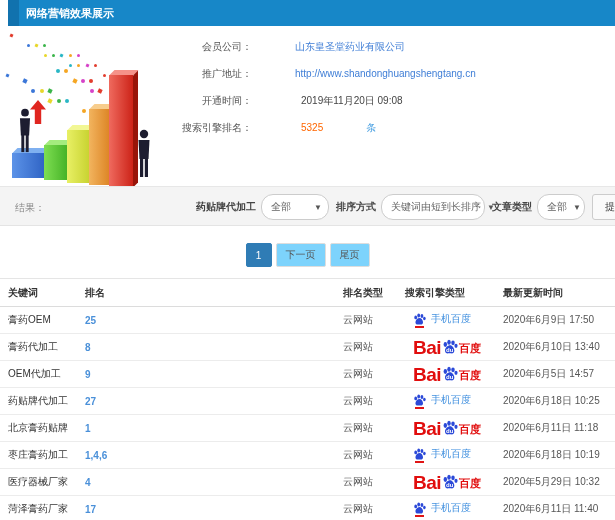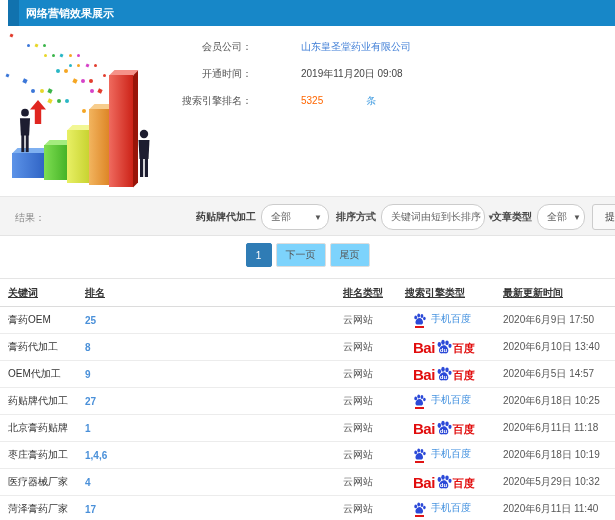--- a/index.html
+++ b/index.html
@@ -28,26 +28,26 @@
   .person svg { width:100%; height:100%; fill:#1d1d30; }
   .person-left  { left:14px; top:78px;  width:22px; height:46px; }
   .person-right { left:132px; top:92px; width:24px; height:64px; }
   .up-arrow { position:absolute; left:30px; top:70px; width:16px; height:28px; }
   .confetti-dot { position:absolute; }
 
   .info-panel { position:absolute; left:180px; top:34px; width:430px; }
   .info-row { display:flex; align-items:center; height:25px; margin-bottom:2px;gap:43px; }
   .info-label { width:72px; text-align:right; color:#555; }
   .info-value { margin-left:6px; color:#444; }
-  .info-link { margin-left:6px; color:#3f7ed6; text-decoration:none; cursor:pointer; }
+  .info-link { margin-left:0; color:#3f7ed6; text-decoration:none; cursor:pointer; }
   .rank-count { margin-left:6px; color:#ff6600; }
   .rank-unit { color:#3f9be0; }
 
   
-  .filterbar { position:absolute; left:0; top:196px; width:615px; height:40px;
+  .filterbar { position:absolute; left:0; top:186px; width:615px; height:40px;
     background:#f4f4f4; border-top:1px solid #e7e7e7; border-bottom:1px solid #e4e4e4; }
   .result-label { position:absolute; left:15px; top:14px; color:#888; }
   .filter-controls { position:absolute; left:196px; top:7px; display:flex; align-items:center; white-space:nowrap; }
   .filter-label { font-weight:bold; color:#444; margin:0 5px 0 7px; }
   .filter-label:first-child { margin-left:0; }
   .select-box { display:inline-flex; align-items:center; justify-content:space-between;
     height:26px; background:#fff; border:1px solid #ccc; border-radius:12px;
     color:#666; padding:0 6px 0 9px; cursor:pointer; }
   .select-box .caret { color:#555; font-size:8px; margin-left:6px; }
   .sel-engine { width:68px; } .sel-sort { width:104px; } .sel-article { width:48px; }
@@ -62,35 +62,35 @@
     border-radius:2px; color:#555; cursor:pointer; }
   .page-btn.active { background:#2f7cb5; border-color:#2f7cb5; color:#fff; cursor:default; }
 
   
   .results-table { position:absolute; left:0; top:278px; width:615px;
     border-collapse:collapse; table-layout:fixed; }
   .results-table col.c1{width:85px;} .results-table col.c2{width:258px;}
   .results-table col.c3{width:62px;} .results-table col.c4{width:98px;}
   .results-table col.c5{width:112px;}
   .results-table th { height:28px; text-align:left; font-weight:bold; color:#333;
-    border-top:1px solid #e5e5e5; border-bottom:1px solid #dcdcdc;text-decoration:underline; }
+    border-top:1px solid #e5e5e5; border-bottom:1px solid #dcdcdc; }
   .results-table td { height:27px; color:#555; border-bottom:1px solid #ececec; }
   .results-table th:first-child, .results-table td:first-child { padding-left:8px; }
   td.c-keyword { color:#333; }
   td.c-rank a { color:#4a90d9; text-decoration:none; cursor:pointer;font-weight:bold; }
   td.c-engine { padding-left:8px; }
 
   .engine { display:inline-flex; align-items:flex-end; }
   .paw-wrap { position:relative; display:inline-block; }
   .paw-wrap svg { display:block; fill:#2b49d8; }
   .engine-mobile .paw-wrap svg { width:13px; height:12px; }
   .engine-mobile .paw-line { position:absolute; left:2px; bottom:-3px; width:9px; height:2px; background:#e01515; }
   .engine-mobile .m-label { color:#3c8dde; margin-left:5px; line-height:12px; }
   .engine-pc { align-items:flex-end; }
-  .engine-pc .bai { color:#e10d0d; font-weight:bold; font-size:15px; letter-spacing:-0.5px; line-height:13px; }
+  .engine-pc .bai { color:#e10d0d; font-weight:bold; font-size:19px; letter-spacing:-0.5px; line-height:13px; }
   .engine-pc .paw-wrap { margin:0 1px; }
   .engine-pc .paw-wrap svg { width:16px; height:15px; }
   .engine-pc .du { position:absolute; left:4px; bottom:1px; color:#fff; font-size:6px; font-style:normal; font-weight:bold; }
   .engine-pc .baidu-txt { color:#e10d0d; font-weight:bold; font-size:11px; line-height:12px; }
 </style>
 </head>
 <body>
 
 <div class="page">
 
@@ -158,20 +158,24 @@
         </svg>
     </div>
   </div>
 
   <div class="info-panel">
     <div class="info-row">
       <span class="info-label">会员公司：</span>
       <a class="info-link">山东皇圣堂药业有限公司</a>
     </div>
     <div class="info-row">
+      <span class="info-label">推广地址：</span>
+      <a class="info-link">http://www.shandonghuangshengtang.cn</a>
+    </div>
+    <div class="info-row">
       <span class="info-label">开通时间：</span>
       <span class="info-value">2019年11月20日 09:08</span>
     </div>
     <div class="info-row">
       <span class="info-label">搜索引擎排名：</span>
       <span class="rank-count">5325</span>
       <span class="rank-unit">条</span>
     </div>
   </div>
 

